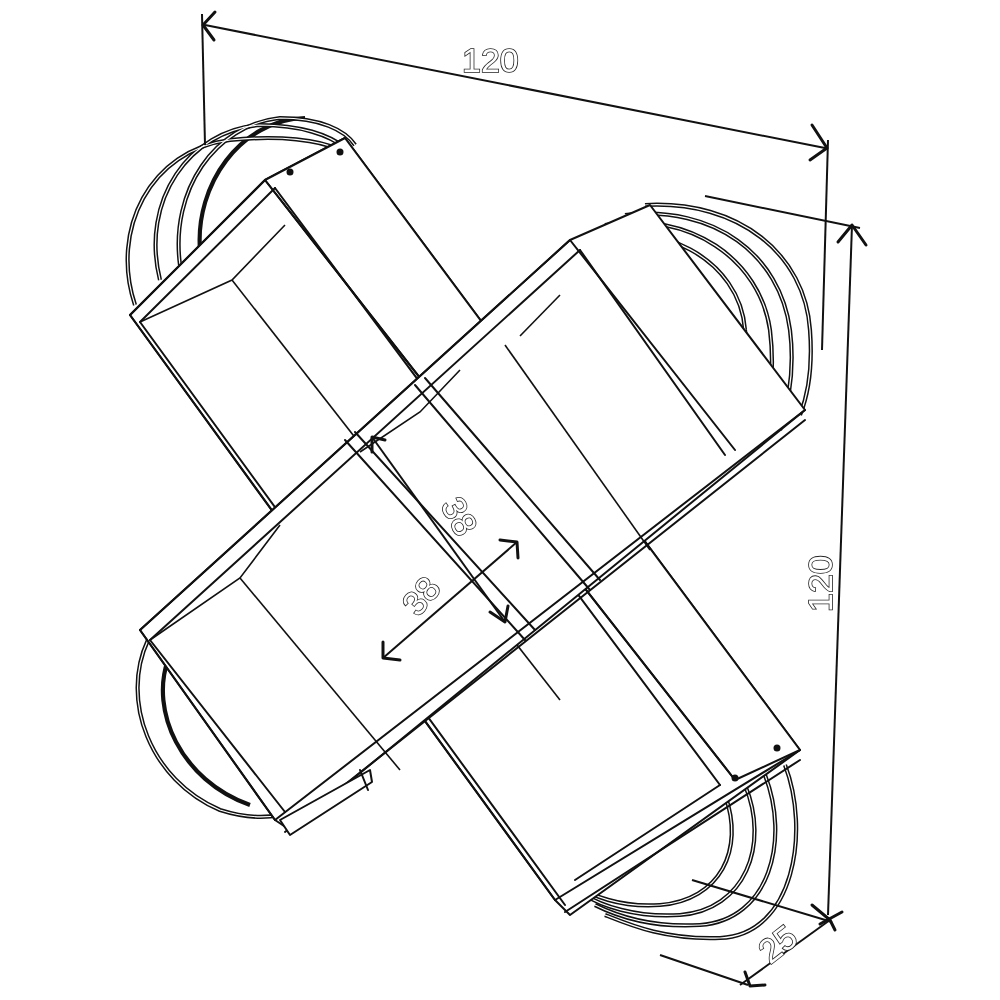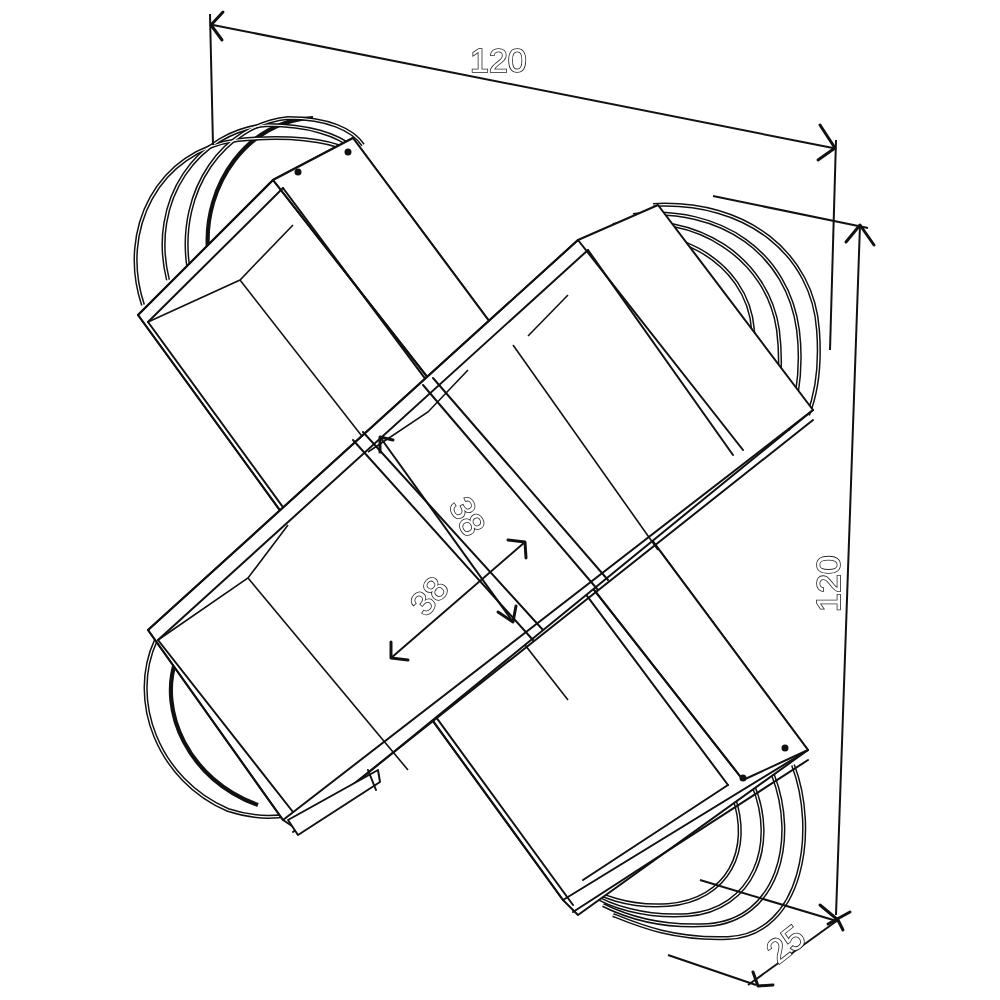--- a/index.html
+++ b/index.html
@@ -1,17 +1,17 @@
 <!DOCTYPE html>
 <html><head>
 <meta charset="utf-8">
 <style>
   html, body { margin: 0; padding: 0; background: #ffffff; }
   body { width: 1000px; height: 1000px; overflow: hidden; }
-  #drawing { position: absolute; left: 8px; top: 0; width: 948px; height: 1000px; text-align: right; }
+  #drawing { position: absolute; left: 0; top: 0; width: 948px; height: 1000px; text-align: right; }
   svg { display: block; }
   .ln { fill: none; stroke: #111111; stroke-width: 2; stroke-linejoin: round; stroke-linecap: round; }
   .thin { fill: none; stroke: #111111; stroke-width: 1.6; }
   .face { fill: #ffffff; stroke: #111111; stroke-width: 2; stroke-linejoin: round; }
   .wire { fill: none; stroke: #111111; stroke-width: 4.2; }
   .wire-in { fill: none; stroke: #ffffff; stroke-width: 1.2; }
   .dim { fill: none; stroke: #111111; stroke-width: 2; }
   .arrow { fill: none; stroke: #111111; stroke-width: 3; stroke-linecap: round; stroke-linejoin: round; }
   .dimtext { font-family: "Liberation Sans", sans-serif; font-size: 34px; fill: #ffffff; stroke: #222222; stroke-width: 1.6; paint-order: stroke; }
   .dot { fill: #111111; }

